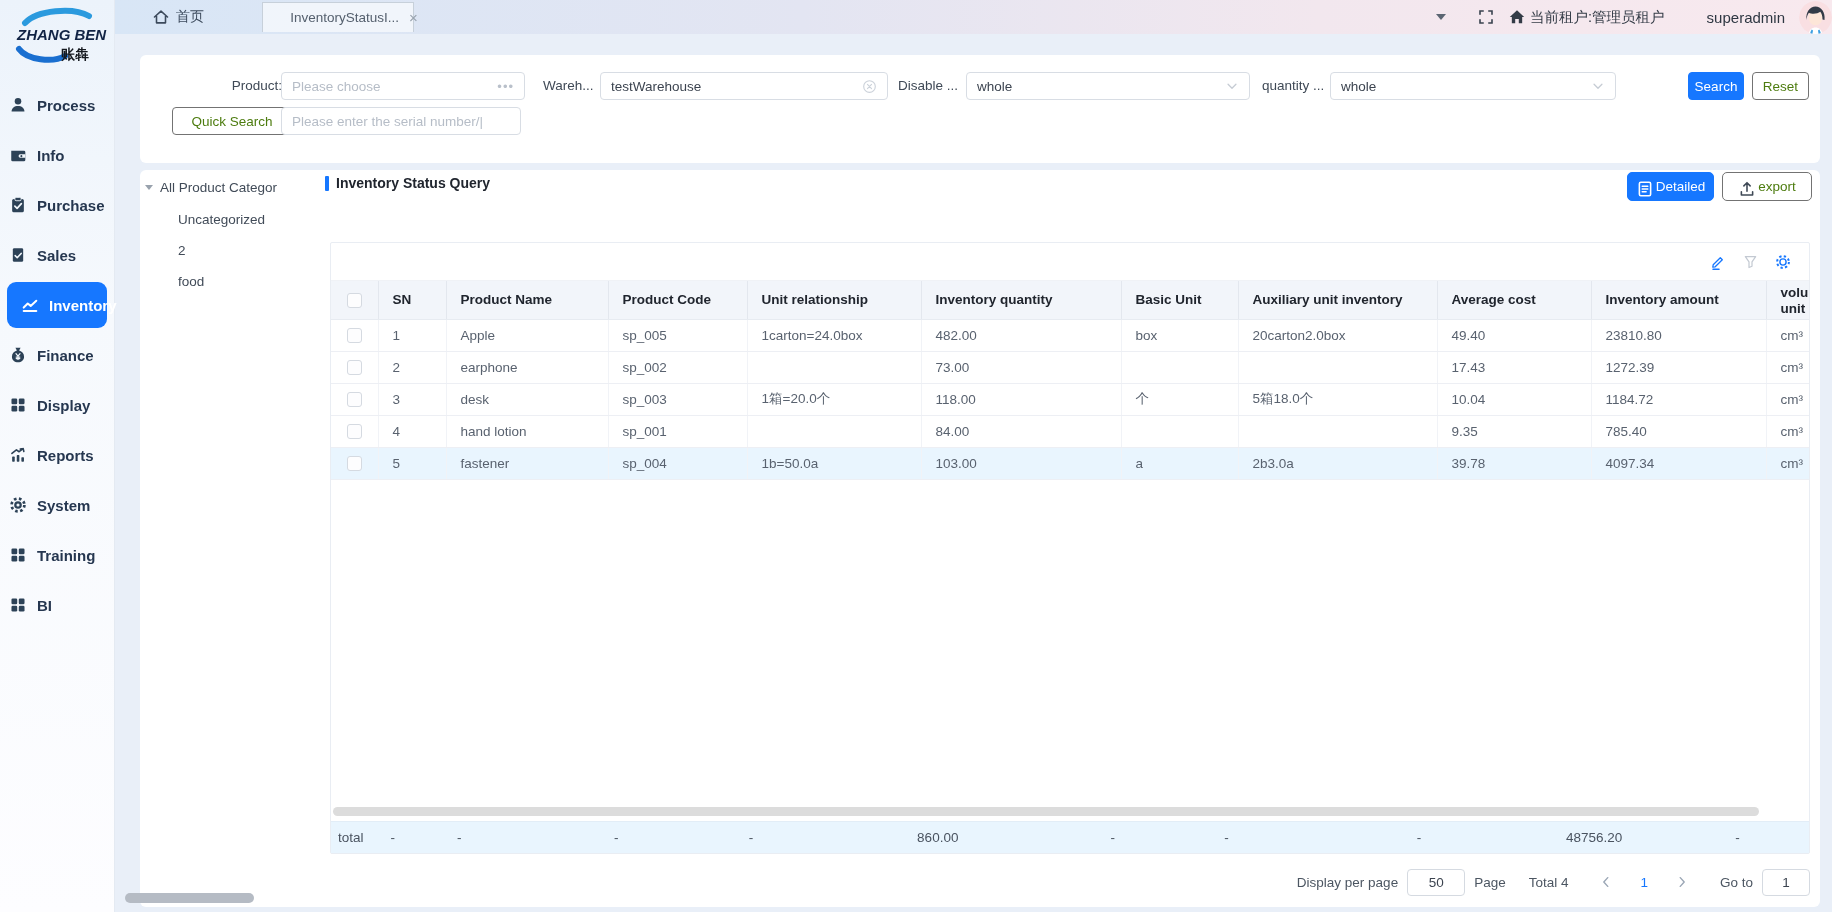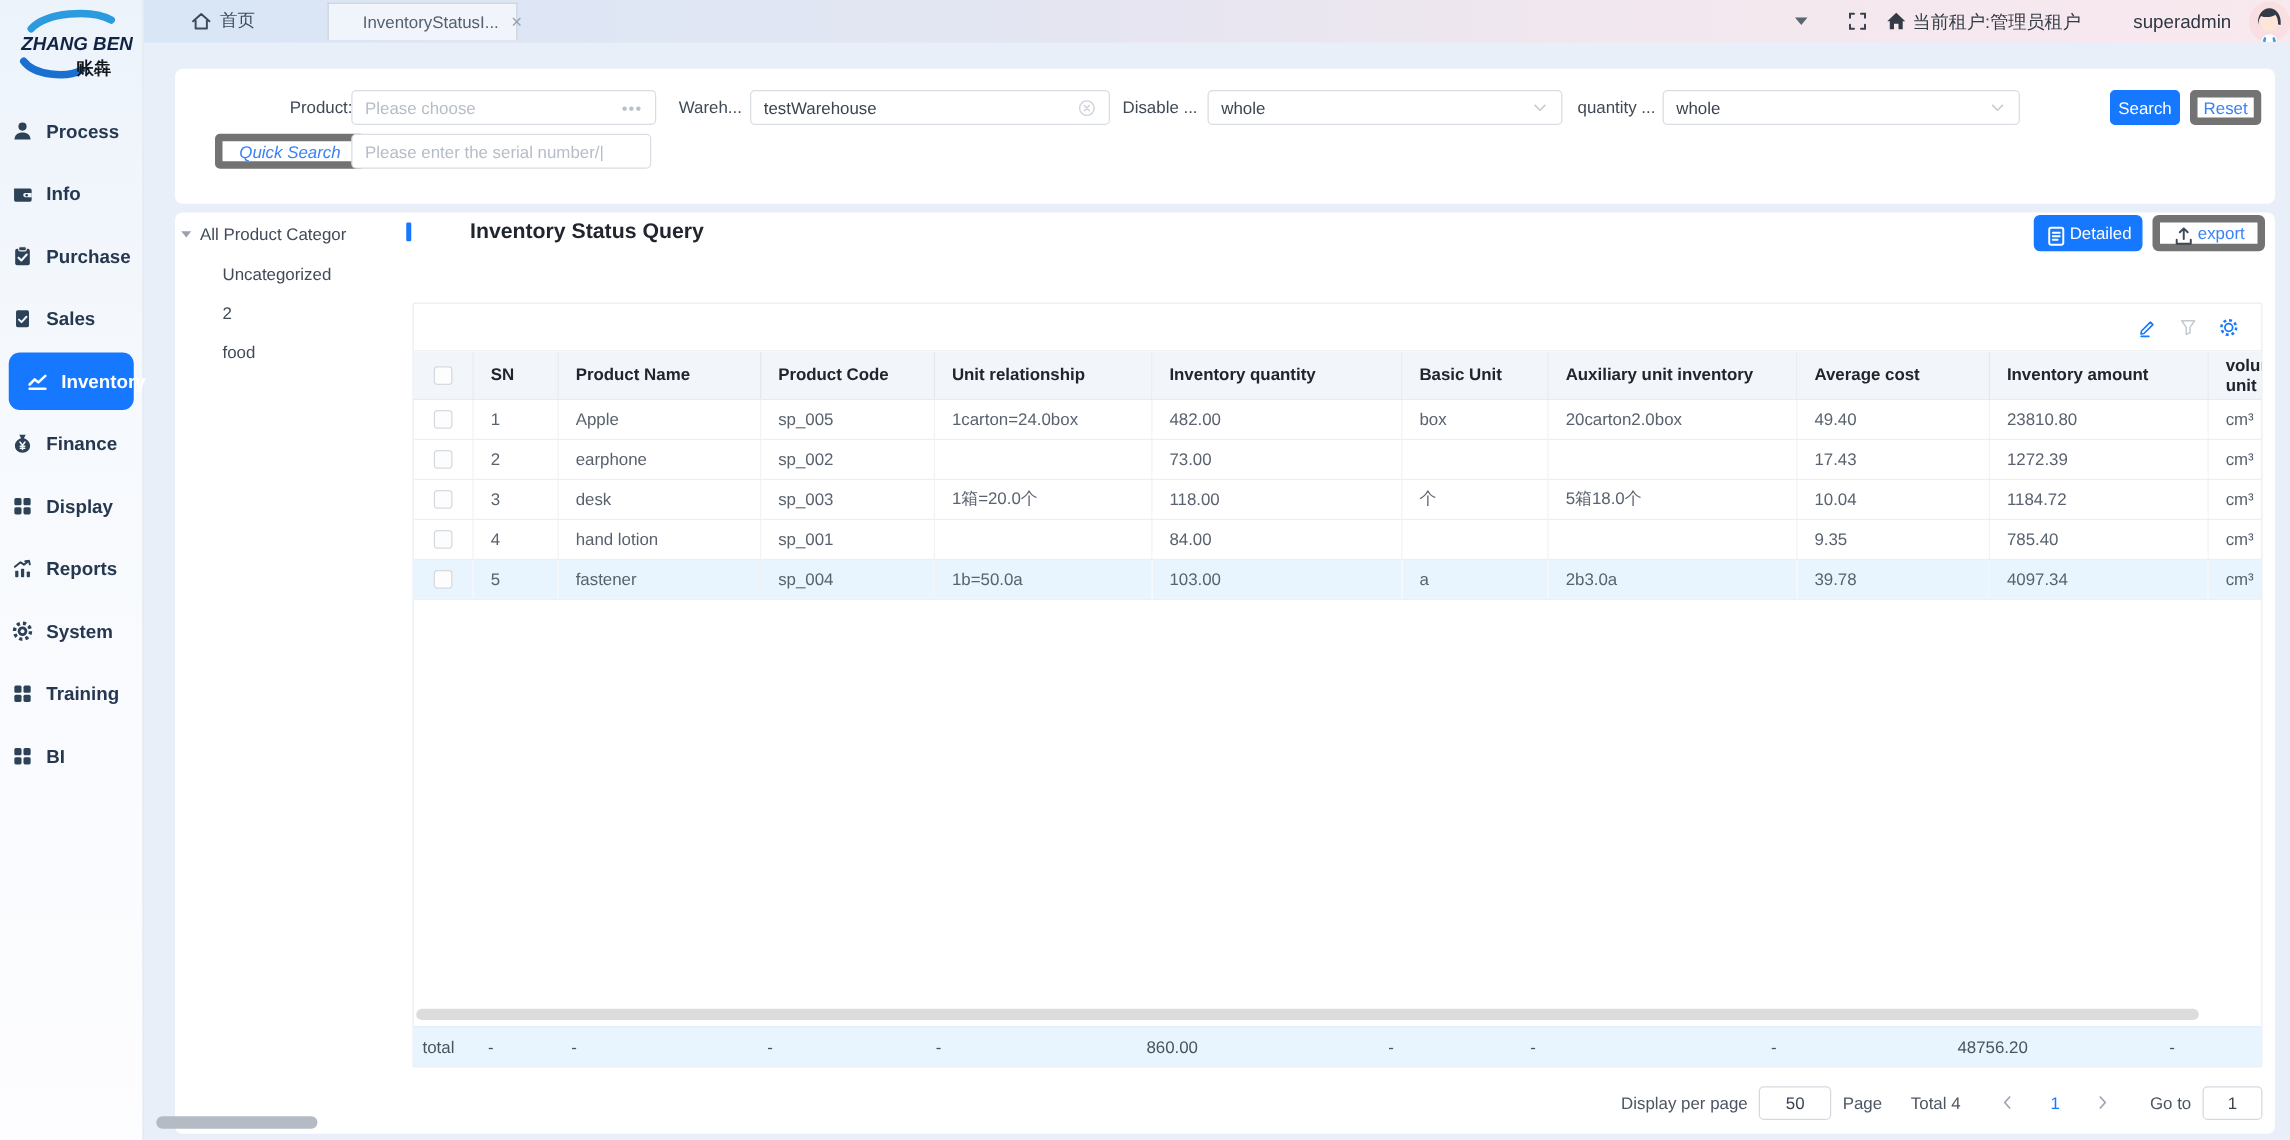--- a/index.html
+++ b/index.html
@@ -41,33 +41,33 @@
   .f-label { position:absolute; color:#3f4956; font-size:13.5px; line-height:28px; white-space:nowrap; }
   .f-input { position:absolute; height:28px; border:1px solid #d8dde4; border-radius:4px; background:#fff;
     display:flex; align-items:center; padding:0 10px; }
   .f-input input { border:none; outline:none; flex:1; font-size:13.5px; font-family:inherit; color:#3c4450; background:transparent; min-width:0; }
   .f-input input::placeholder { color:#b6bdc7; }
   .suffix { color:#b9c0ca; font-size:13px; letter-spacing:1px; }
   .f-select { position:absolute; height:28px; border:1px solid #d8dde4; border-radius:4px; background:#fff;
     display:flex; align-items:center; justify-content:space-between; padding:0 10px; color:#3c4450; cursor:pointer; }
   .btn { height:28px; border-radius:4px; font-size:13.5px; display:inline-flex; align-items:center; justify-content:center; cursor:pointer; font-family:inherit; }
   .btn-primary { background:#1677ff; color:#fff; border:1px solid #1677ff; }
-  .btn-plain { background:#fff; color:#3b82f6; border:6px solid #737373; }
+  .btn-plain { background:#fff; color:#4d7c0f; border:1px solid #737373; }
   .search-btn { position:absolute; left:1548px; top:17px; width:56px; }
   .reset-btn { position:absolute; left:1612px; top:17px; width:57px; }
-  .quick-btn { position:absolute; left:32px; top:52px; width:120px;font-style:italic; }
+  .quick-btn { position:absolute; left:32px; top:52px; width:120px; }
 
   
   .main-card { position:absolute; left:140px; top:170px; width:1680px; height:737px; background:#fff; border-radius:6px; }
   .tree-root { position:absolute; left:5px; top:10px; display:flex; align-items:center; gap:7px; color:#414b58; font-size:13.5px; cursor:pointer; white-space:nowrap; }
   .tree-caret { width:0; height:0; border-left:4.5px solid transparent; border-right:4.5px solid transparent; border-top:5.5px solid #99a2ad; }
   .tree-child { position:absolute; left:38px; color:#414b58; font-size:13.5px; cursor:pointer; white-space:nowrap; }
   .panel-title { position:absolute; left:185px; top:5px; display:flex; align-items:center; gap:7px; }
   .title-bar { width:4px; height:15px; background:#1677ff; border-radius:1px; }
-  .panel-title b { font-size:17px; color:#20252e;margin-left:40px; }
+  .panel-title b { font-size:14px; color:#20252e; }
   .detailed-btn { position:absolute; left:1487px; top:2px; width:87px; height:29px; gap:6px; border-radius:5px; }
   .export-btn { position:absolute; left:1582px; top:2px; width:90px; height:29px; gap:6px; border-radius:5px; }
 
   
   .table-box { position:absolute; left:190px; top:72px; width:1480px; height:612px; border:1px solid #e9edf3; border-radius:2px; background:#fff; }
   .t-toolbar { height:38px; border-bottom:1px solid #f0f2f6; display:flex; align-items:center; justify-content:flex-end; gap:17px; padding-right:18px; }
   .tool-ico { cursor:pointer; }
   .tool-blue { color:#1677ff; }
   .tool-gray { color:#c3c9d2; }
   .tbl-wrap { width:1478px; overflow:hidden; }

